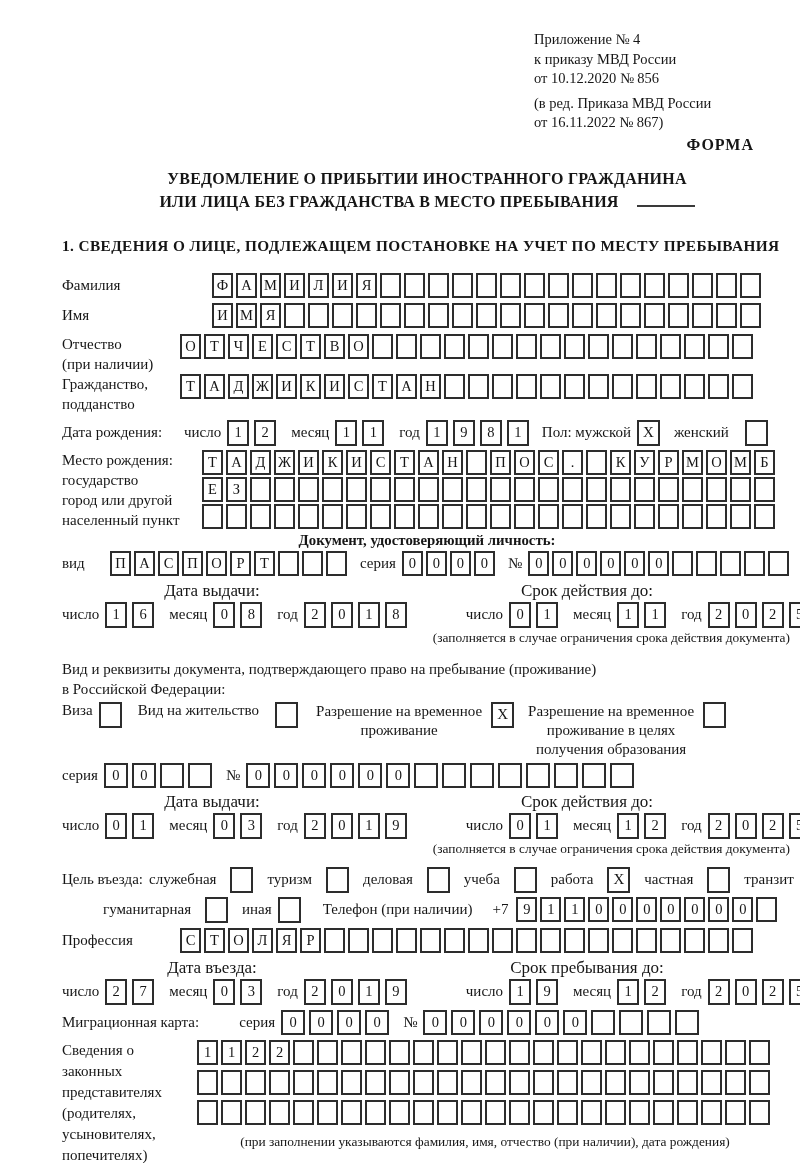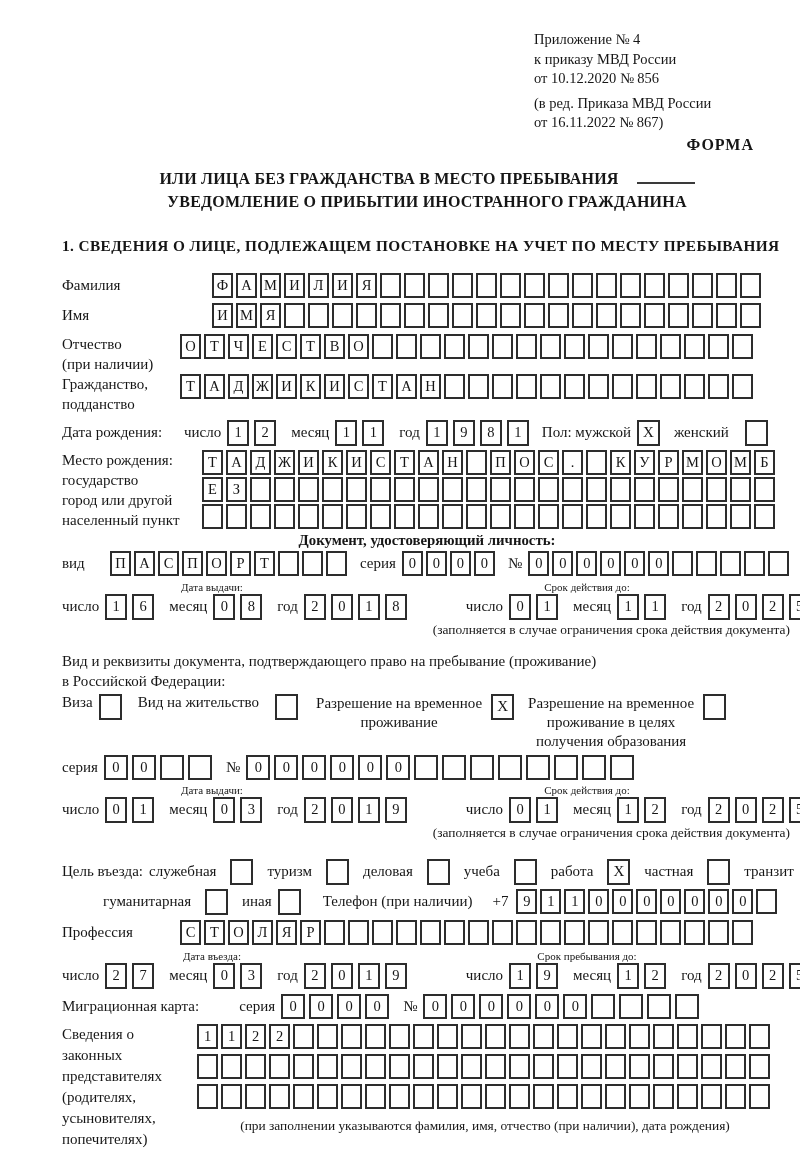--- a/index.html
+++ b/index.html
@@ -30,21 +30,21 @@
   .wide .cell{width:24px;margin-right:4px}
   .checkbox{flex:none;display:inline-flex;align-items:center;justify-content:center;
             width:23px;height:26px;border:2px solid #2d2d2d;font-size:15px;background:#fff}
   .dlbl{flex:none;margin:0 6px 0 10px}
   .dlbl.first{margin-left:0}
   .plbl{flex:none;margin-right:6px}
   .mb2{margin-bottom:2px}
   .mb5{margin-bottom:5px}
 
   .dochead{margin-top:2px;text-align:center;font-weight:700;font-size:14.8px}
-  .dhead{display:flex;margin-top:5px;font-size:11px}
+  .dhead{display:flex;margin-top:5px;font-size:17px}
   .dh1{width:300px;text-align:center;flex:none}
   .dh2{width:340px;text-align:center;flex:none;margin-left:55px}
   .drow{margin-top:1px}
   .dgap{flex:none;width:44px}
   .vnote{margin-top:2px;text-align:right;font-size:13.4px;padding-right:2px}
   .stayline{margin-top:3px;font-size:15px}
   .stayline.firstline{margin-top:15px}
   .permits{margin-top:4px;align-items:flex-start}
   .mlbl{flex:none;text-align:center;line-height:19px;margin:0 9px}
   .cbgap{margin-left:8px;margin-right:14px}
@@ -62,22 +62,22 @@
     <div>Приложение № 4</div>
     <div>к приказу МВД России</div>
     <div>от 10.12.2020 № 856</div>
     <div class="rev">(в ред. Приказа МВД России</div>
     <div>от 16.11.2022 № 867)</div>
   </div>
 
   <div class="forma">ФОРМА</div>
 
   <div class="title">
+    <div>УВЕДОМЛЕНИЕ О ПРИБЫТИИ ИНОСТРАННОГО ГРАЖДАНИНА</div>
     <div><span>ИЛИ ЛИЦА БЕЗ ГРАЖДАНСТВА В МЕСТО ПРЕБЫВАНИЯ</span><span class="uline"></span></div>
-    <div>УВЕДОМЛЕНИЕ О ПРИБЫТИИ ИНОСТРАННОГО ГРАЖДАНИНА</div>
   </div>
 
   <div class="sec1">1. СВЕДЕНИЯ О ЛИЦЕ, ПОДЛЕЖАЩЕМ ПОСТАНОВКЕ НА УЧЕТ ПО МЕСТУ ПРЕБЫВАНИЯ</div>
 
   <div class="row" style="margin-top:18px">
     <span class="lbl w150">Фамилия</span>
     <span class="cells">
         <span class="cell">Ф</span>
         <span class="cell">А</span>
         <span class="cell">М</span>
@@ -479,21 +479,21 @@
     <span class="dlbl">год</span>
     <span class="cells dc">
         <span class="cell">2</span>
         <span class="cell">0</span>
         <span class="cell">2</span>
         <span class="cell">5</span>
       </span>
   </div>
   <div class="vnote">(заполняется в случае ограничения срока действия документа)</div>
 
-  <div class="row" style="margin-top:18px">
+  <div class="row" style="margin-top:10px">
     <span class="plbl">Цель въезда:</span>
     <span class="plbl">служебная</span>
     <span class="checkbox cbgap"></span>
     <span class="plbl">туризм</span>
     <span class="checkbox cbgap"></span>
     <span class="plbl">деловая</span>
     <span class="checkbox cbgap"></span>
     <span class="plbl">учеба</span>
     <span class="checkbox cbgap"></span>
     <span class="plbl">работа</span>

